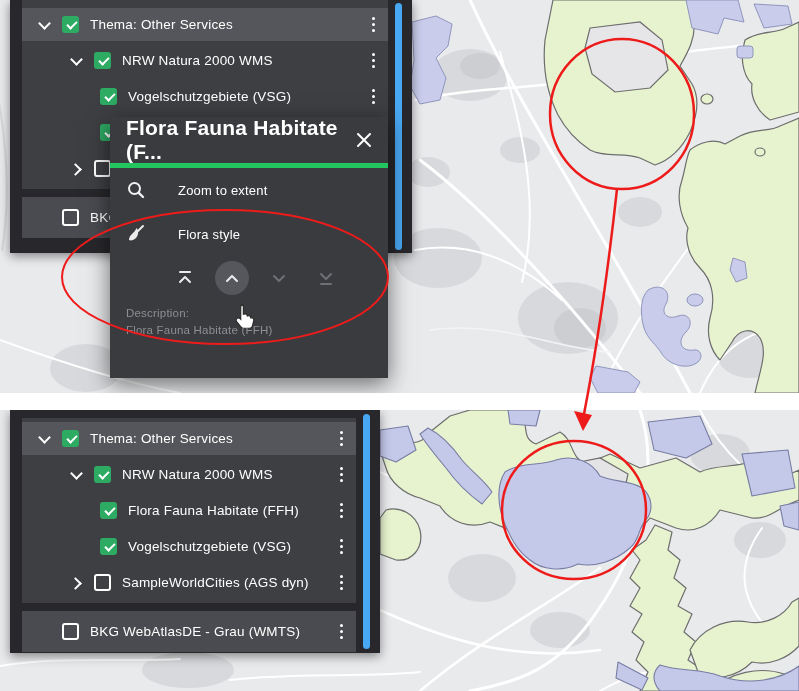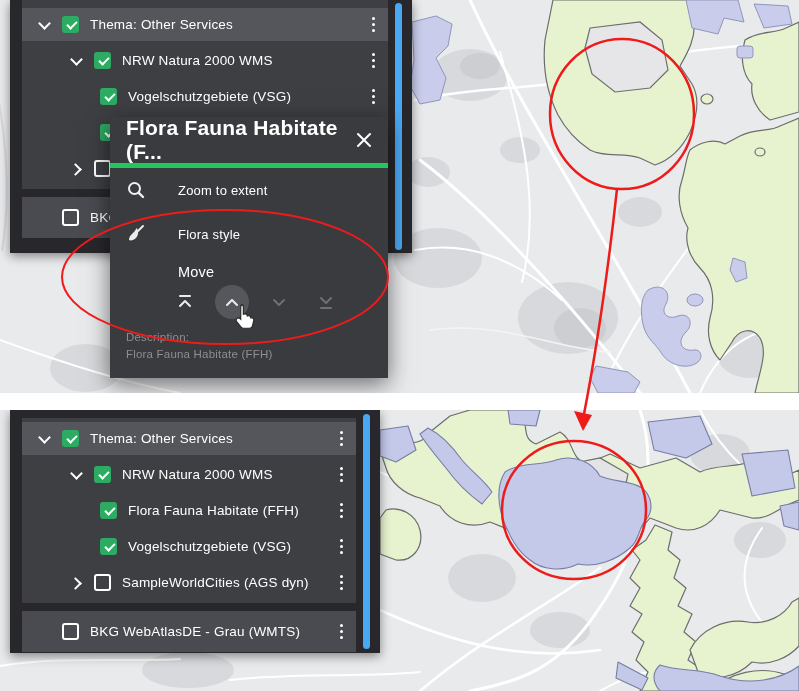--- a/index.html
+++ b/index.html
@@ -215,21 +215,20 @@
       </div>
       <div class="menu-item">
         <span class="mi-icon">
           <svg width="20" height="20" viewBox="0 0 20 20">
             <path d="M3,16 C3,10.5 8.5,9.5 10.5,4 C13.5,7 12.5,14 7,16 C5.5,16.6 4,16.6 3,16 Z" fill="#ececec"></path>
             <path d="M12,7 L17,2" stroke="#ececec" stroke-width="2" stroke-linecap="round"></path>
           </svg>
         </span>
         <span class="mi-label">Flora style</span>
       </div>
-      <div class="move-label">Move</div>
       <div class="move-row">
         <button class="mbtn">
           <svg width="20" height="20" viewBox="0 0 20 20">
             <path d="M5,4 H15"></path>
               <path d="M5,14 L10,9 L15,14"></path>
           </svg>
         </button>
         <button class="mbtn hovered">
           <svg width="20" height="20" viewBox="0 0 20 20">
             <path d="M5,13 L10,8 L15,13"></path>

